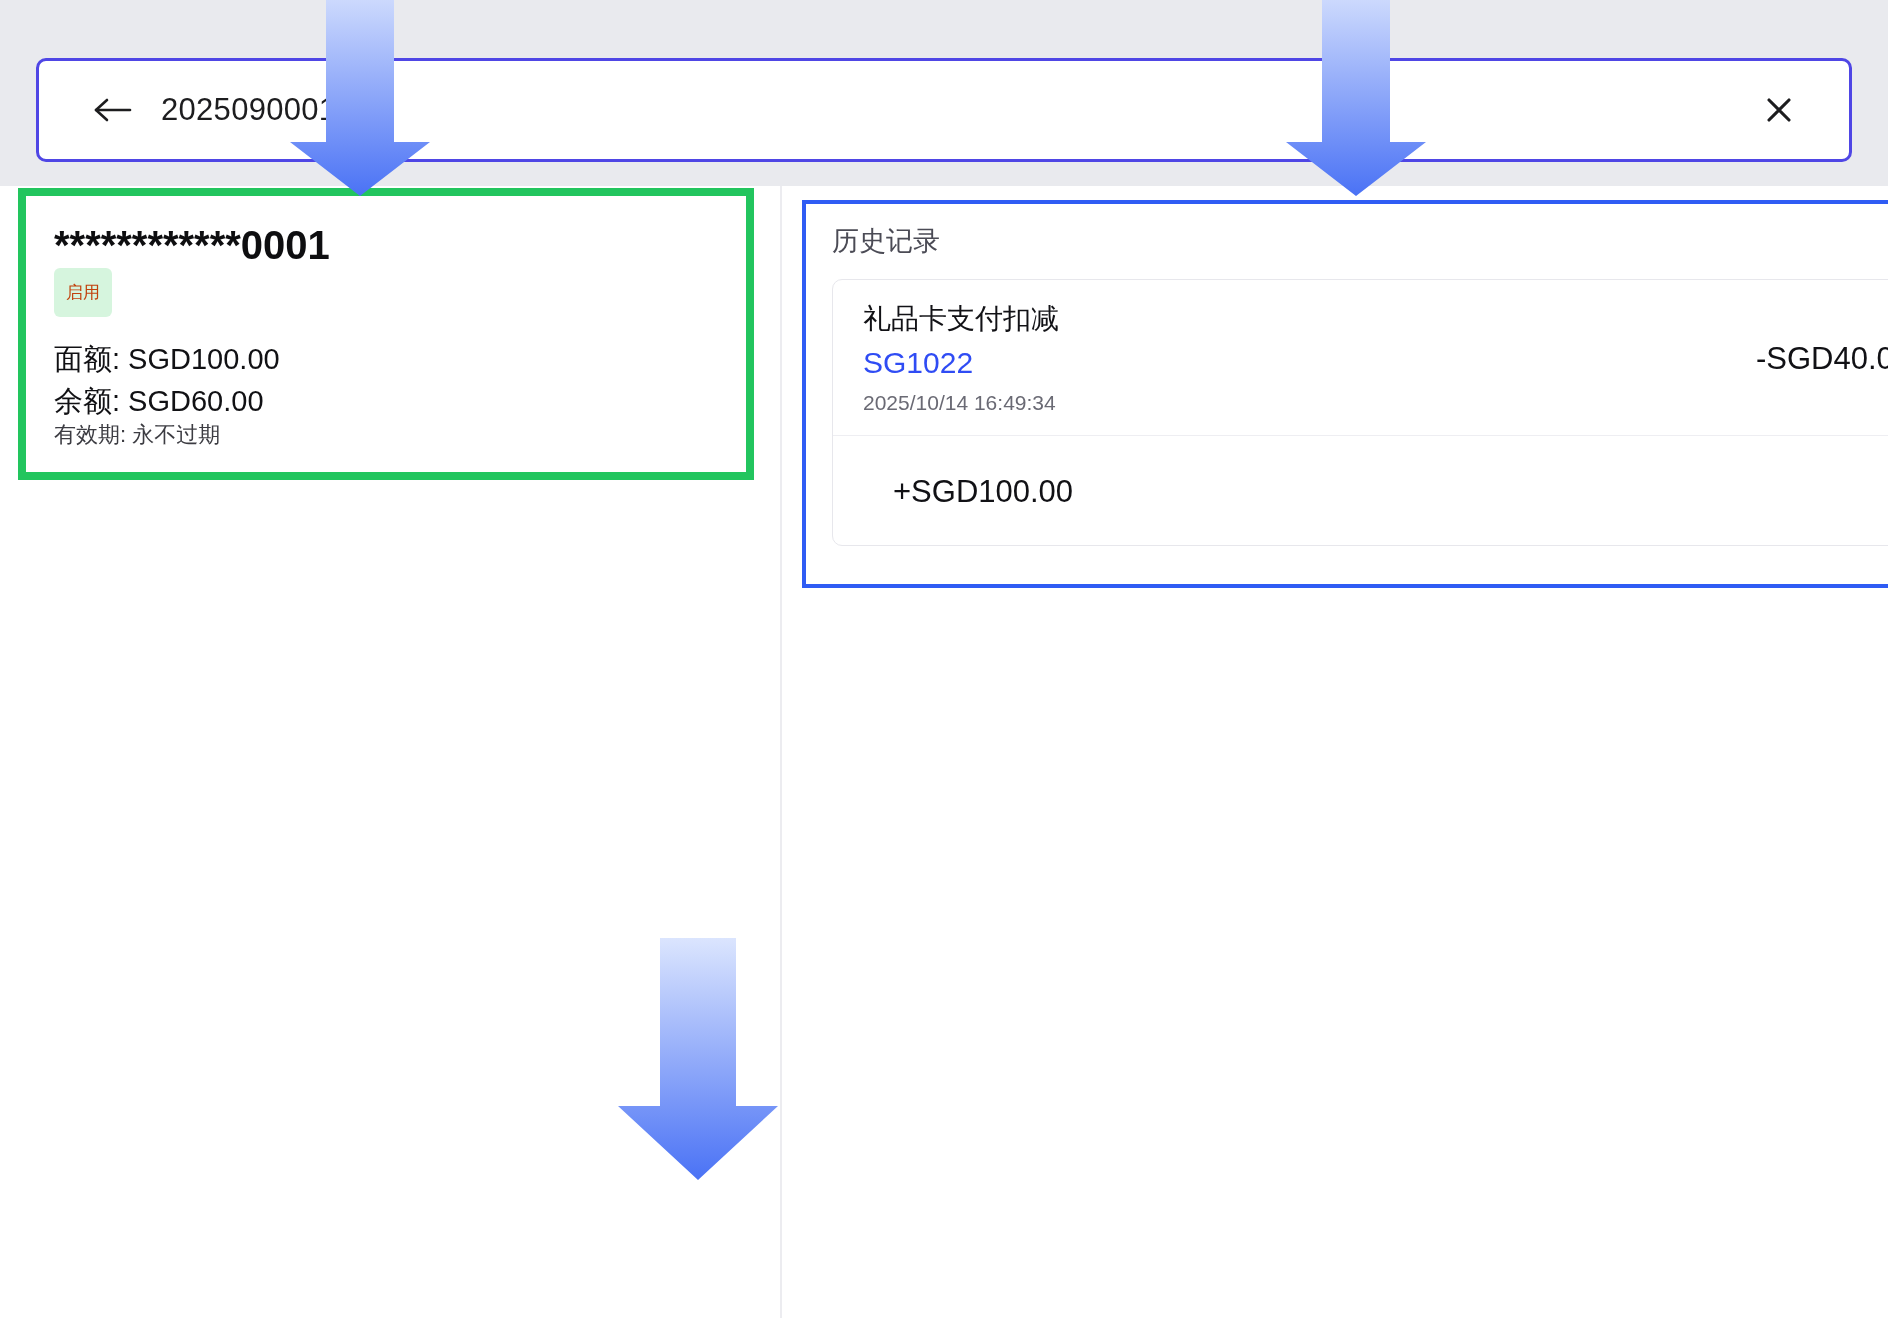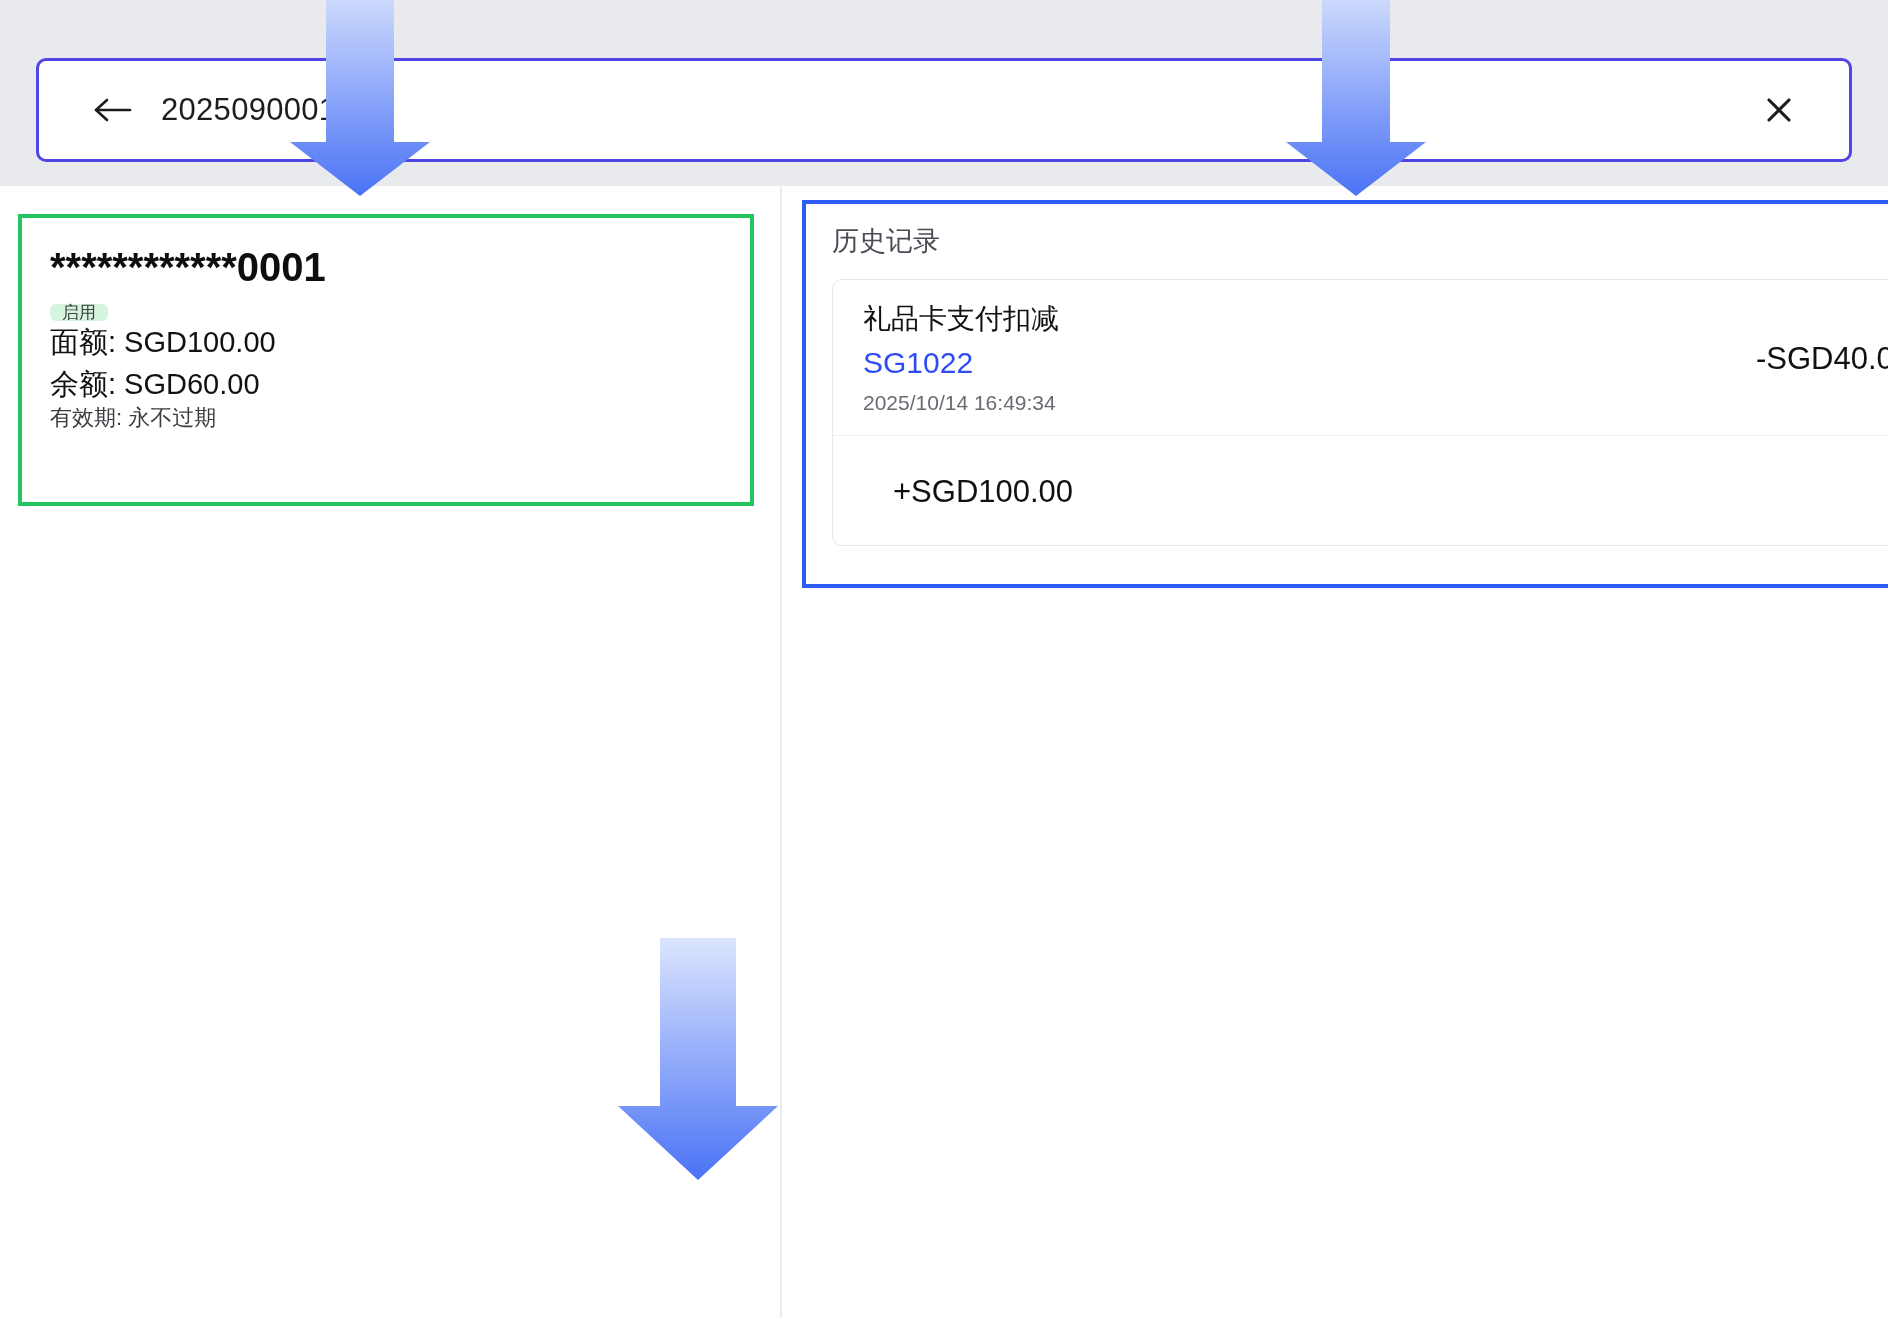--- a/index.html
+++ b/index.html
@@ -84,47 +84,46 @@
     height: 100%;
     position: relative;
     background: #ffffff;
     padding: 20px 28px 13px 20px;
   }
 
   
   .card-panel {
     position: absolute;
     left: 18px;
-    top: 28px;
+    top: 2px;
     width: 736px;
     height: 292px;
     background: #ffffff;
-    border: 4px solid #22c55e;
+    border: 8px solid #22c55e;
     padding: 26px 28px 20px 28px;
   }
   .card-number {
     font-size: 40px;
     font-weight: 700;
     color: #0e0e10;
     line-height: 1.15;
     letter-spacing: 0px;
     white-space: nowrap;
   }
   .status-badge {
     display: inline-block;
-    margin-top: 14px;
     background: #d6f5de;
-    color: #404040;
+    color: #c2410c;
     font-size: 17px;
     line-height: 1;
-    padding: 0 12px;
+    padding: 16px 12px;
     border-radius: 6px;
   }
   .amount-line {
-    margin-top: 2px;
+    margin-top: 24px;
     font-size: 29px;
     color: #111114;
     line-height: 1.3;
     white-space: nowrap;
   }
   .amount-line + .amount-line { margin-top: 4px; }
   .validity-line {
     font-size: 22px;
     color: #3c3c42;
     white-space: nowrap;

